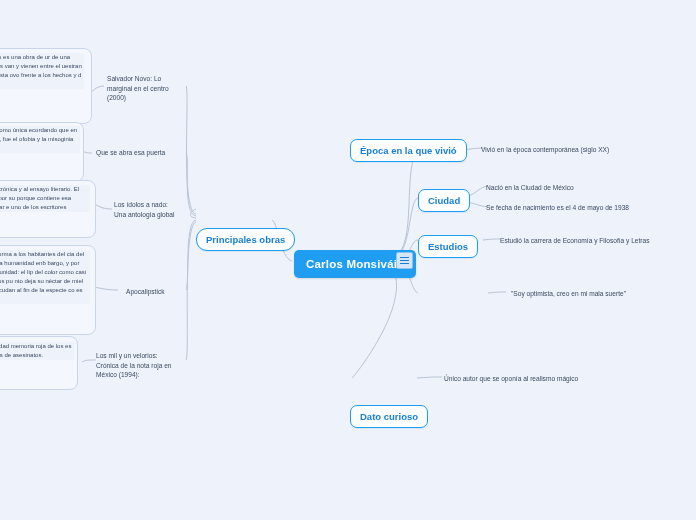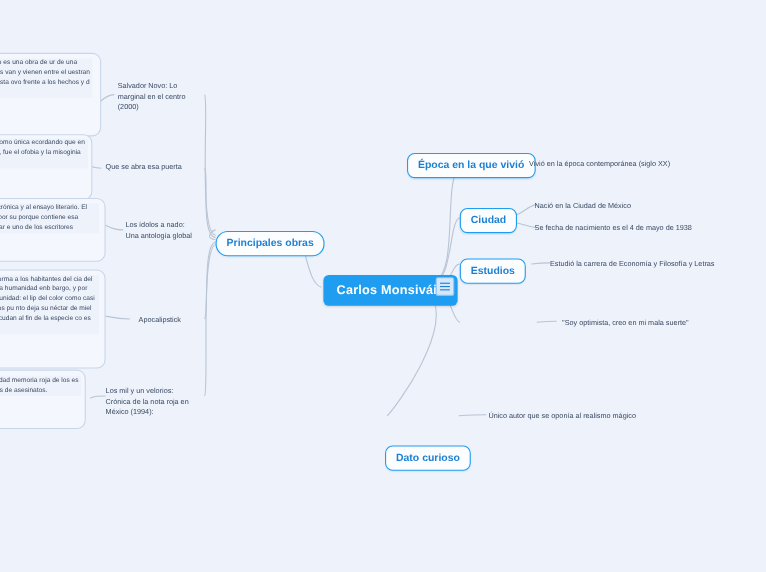--- a/index.html
+++ b/index.html
@@ -116,36 +116,36 @@
       <path d="M118,290 C106,290 100,288 94,287"></path>
       <path d="M96,360 C88,360 86,360 82,362"></path>
     </g>
   </svg>
 
   <div class="central" style="left:294px;top:250px;">Carlos Monsiváis</div>
   <div class="central-badge" style="left:396px;top:252px;">
       <i></i>
     </div>
 
-  <div class="branch" style="left:370px;top:139px;text-align:center;">Época en la que vivió</div>
+  <div class="branch" style="left:350px;top:139px;text-align:center;">Época en la que vivió</div>
   <div class="leaf" style="left:481px;top:145px;">Vivió en la época contemporánea (siglo XX)</div>
 
   <div class="branch" style="left:418px;top:189px;">Ciudad</div>
   <div class="leaf" style="left:486px;top:183px;">Nació en la Ciudad de México</div>
   <div class="leaf" style="left:486px;top:203px;">Se fecha de nacimiento es el 4 de mayo de 1938</div>
 
   <div class="branch" style="left:418px;top:235px;">Estudios</div>
   <div class="leaf" style="left:500px;top:236px;">Estudió la carrera de Economía y Filosofía y Letras</div>
 
   <div class="leaf" style="left:511px;top:289px;">"Soy optimista, creo en mi mala suerte"</div>
 
   <div class="branch" style="left:350px;top:369px;margin-top:36px;">Dato curioso</div>
   <div class="leaf" style="left:444px;top:374px;">Único autor que se oponía al realismo mágico</div>
 
-  <div class="branch" style="left:196px;top:210px;border-radius:11px;">Principales obras</div>
+  <div class="branch" style="left:196px;top:228px;border-radius:11px;">Principales obras</div>
 
   <div class="leaf wrap" style="left:107px;top:74px;width:72px;">Salvador Novo: Lo marginal en el centro (2000)</div>
   <div class="leaf wrap" style="left:96px;top:148px;width:80px;">Que se abra esa puerta</div>
   <div class="leaf wrap" style="left:114px;top:200px;width:62px;">Los ídolos a nado: Una antología global</div>
   <div class="leaf wrap" style="left:126px;top:287px;width:62px;">Apocalipstick</div>
   <div class="leaf wrap" style="left:96px;top:351px;width:76px;">Los mil y un velorios: Crónica de la nota roja en México (1994):</div>
 
   <div class="bubble" style="left:-96px;top:48px;width:186px;height:74px;"></div>
   <div class="para" style="left:-92px;top:53px;width:176px;">ce con la infancia de Novo ampoco es una obra de ur de una serie de uma de textos organizados van y vienen entre el uestran  la historia de las do final es una vasta ovo frente a los hechos y d mexicana del siglo XX.</div>
 

